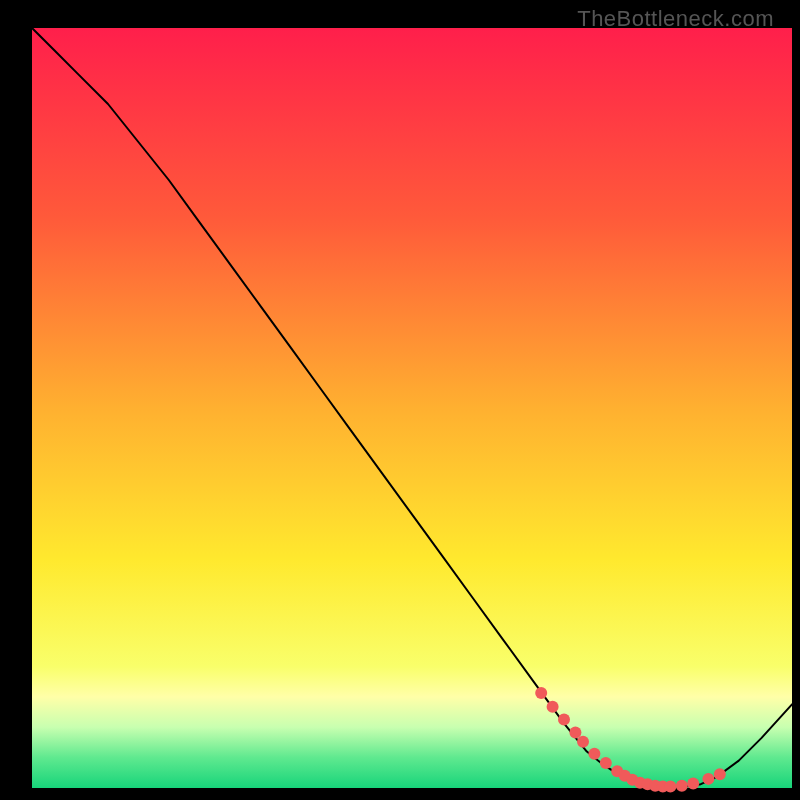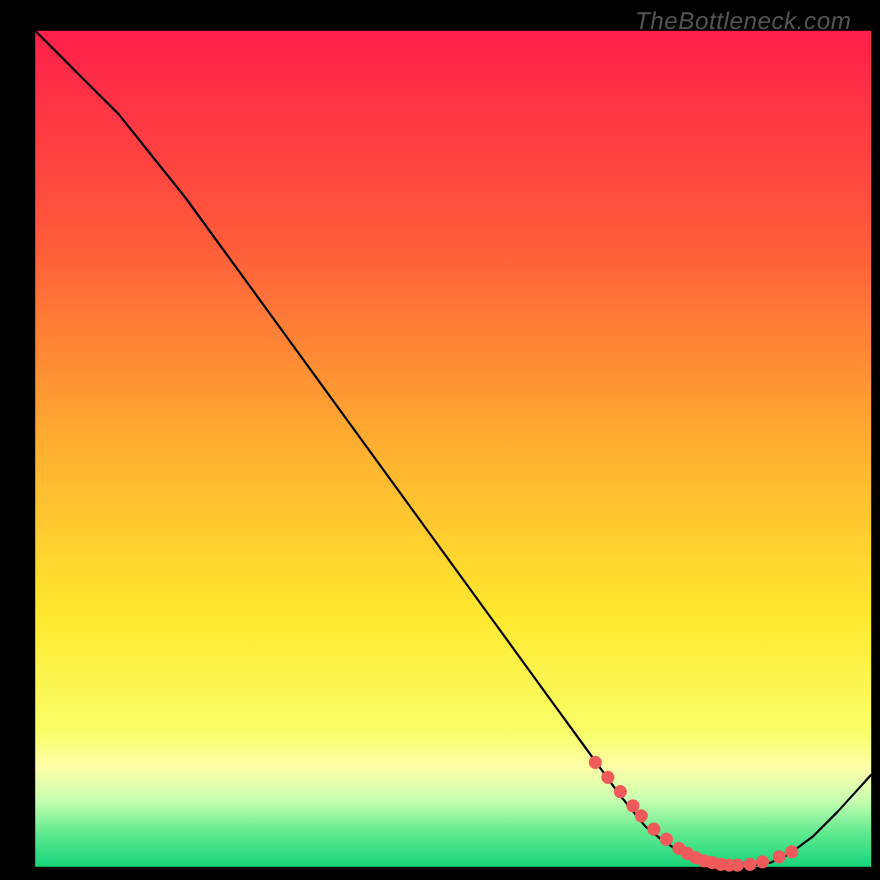--- a/index.html
+++ b/index.html
@@ -8,21 +8,20 @@
     background: #000;
     width: 800px;
     height: 800px;
     overflow: hidden;
     font-family: Arial, Helvetica, sans-serif;
   }
   .stage {
     position: relative;
     width: 784px;
     height: 800px;
-    font-style: italic;
   }
   .watermark {
     position: absolute;
     top: 6px;
     right: 10px;
     color: #555;
     font-size: 22px;
     font-weight: 400;
     letter-spacing: 0.5px;
     z-index: 5;

